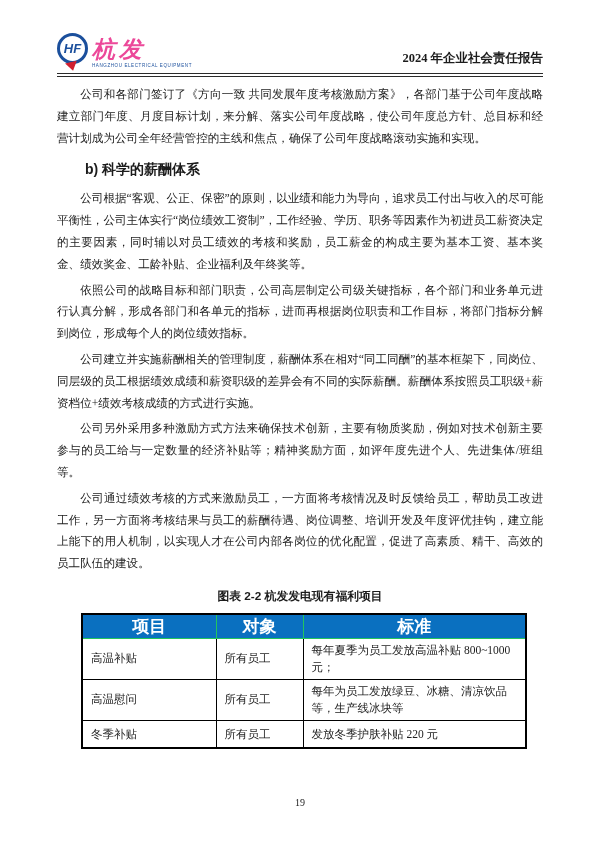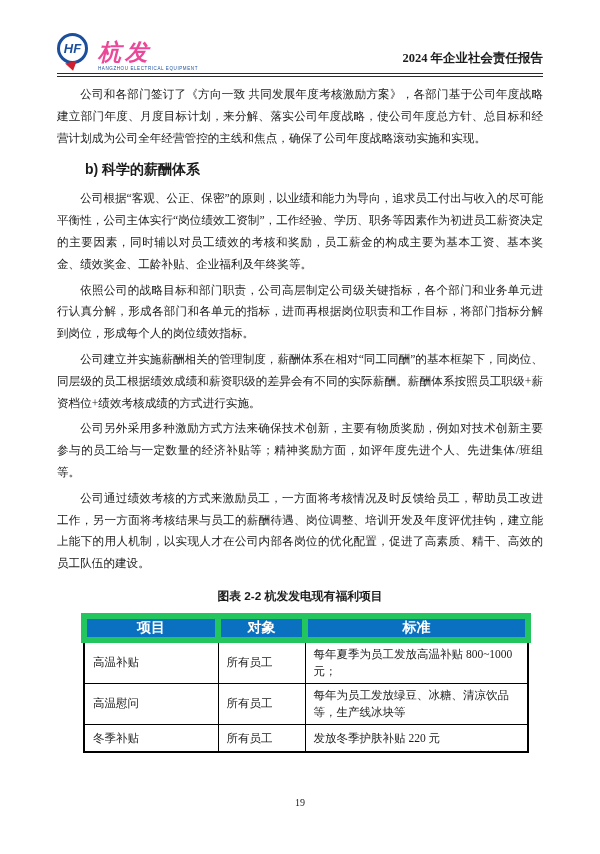--- a/index.html
+++ b/index.html
@@ -10,21 +10,21 @@
     margin:0 auto;
     background:#ffffff;
     font-family:"Liberation Serif","DejaVu Serif",serif;
     color:#1c1c1c;
     overflow:hidden;
   }
   .content { padding:0 57px; }
 
   
   .hdr { display:flex; align-items:flex-end; justify-content:space-between; padding-top:33px; }
-  .logo { display:flex; align-items:flex-end; gap:7px; }
+  .logo { display:flex; align-items:flex-start; gap:1px; }
   .logo-mark { position:relative; width:34px; height:38px; }
   .logo-circle {
     width:31px; height:31px; border-radius:50%;
     border:3px solid #1b4f9c; background:#fff;
     color:#1b4f9c; font-family:"Liberation Sans",sans-serif;
     font-weight:bold; font-size:13px; font-style:italic;
     display:flex; align-items:center; justify-content:center;
   }
   .logo-swoosh {
     position:absolute; left:9px; bottom:0;
@@ -73,22 +73,22 @@
     width:444px; margin-left:24px;
     border:2px solid #000;
     font-size:11.5px;
   }
   table.benefits col.c1 { width:134px; }
   table.benefits col.c2 { width:87px; }
   table.benefits col.c3 { width:223px; }
   table.benefits th {
     background:#0a70c0; color:#ffffff;
     font-family:"Liberation Sans","DejaVu Sans",sans-serif;
-    font-weight:bold; font-size:14px;
-    border:6px solid #22c55e; height:16px; text-align:center;
+    font-weight:bold; font-size:17px;
+    border:1px solid #22c55e; height:16px; text-align:center;
   }
   table.benefits td {
     border:1px solid #000; padding:3px 8px;
     line-height:17px; vertical-align:middle; text-align:left;
   }
   table.benefits tr.r1 td, table.benefits tr.r2 td { height:40px; }
   table.benefits tr.r3 td { height:28px; }
 
   
   .pagenum {

